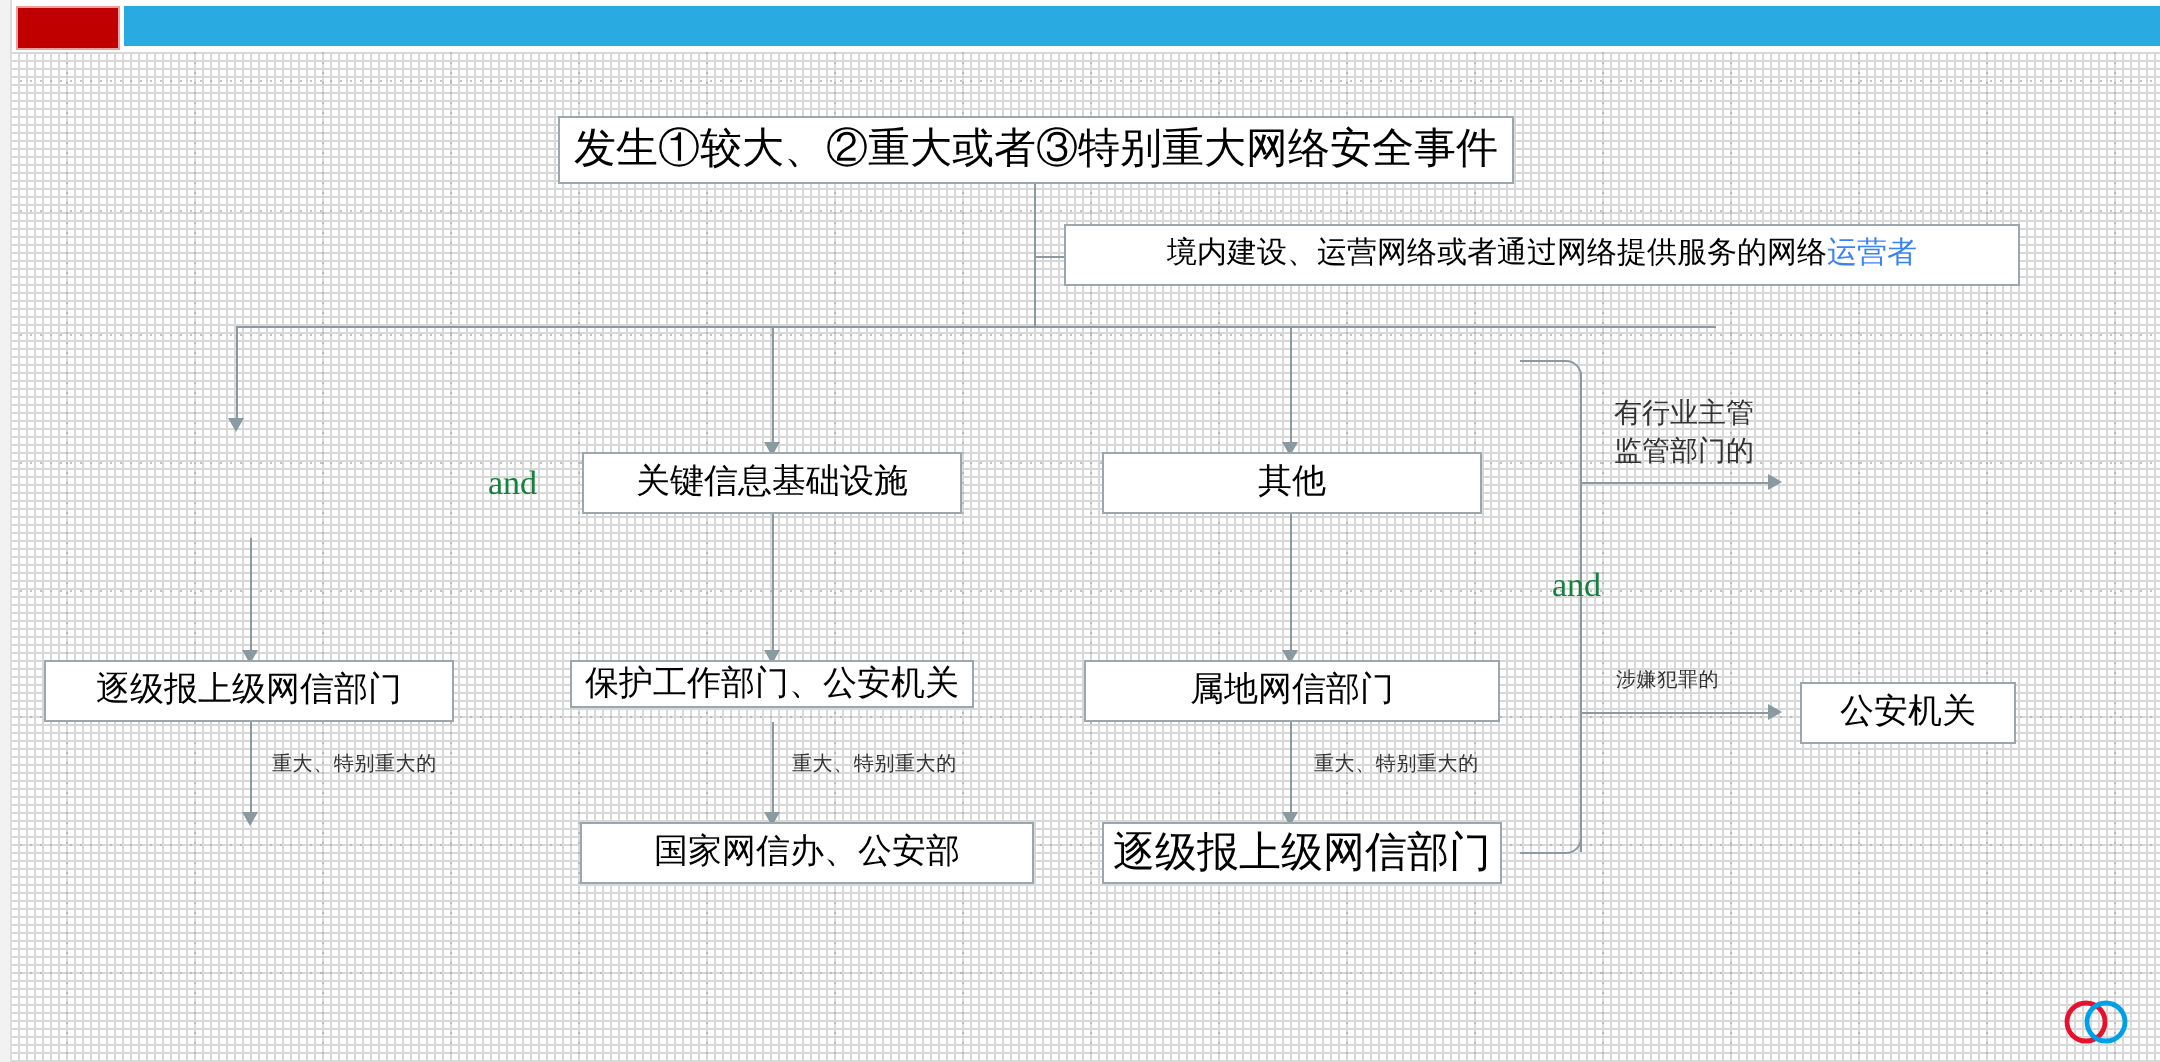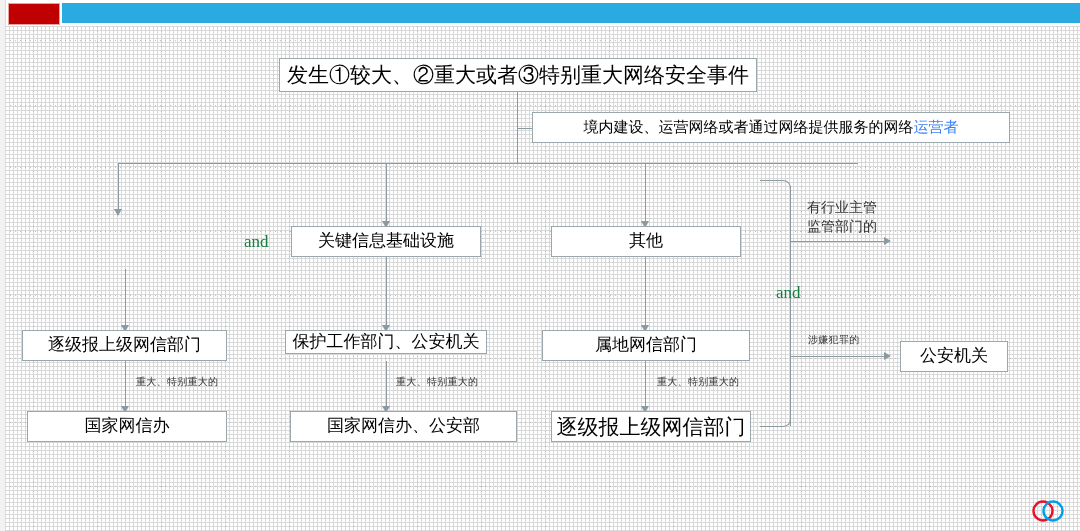--- a/index.html
+++ b/index.html
@@ -158,23 +158,20 @@
   </div>
 
   <div class="box sans" style="left:542px;top:330px;width:208px;height:31px;font-size:17px;">
     <span>属地网信部门</span>
   </div>
 
   <div class="box sans" style="left:900px;top:341px;width:108px;height:31px;font-size:17px;">
     <span>公安机关</span>
   </div>
 
-  <div class="box sans" style="left:27px;top:411px;width:200px;height:31px;font-size:17px;">
-    <span>国家网信办</span>
-  </div>
 
   <div class="box sans" style="left:290px;top:411px;width:227px;height:31px;font-size:17px;">
     <span>国家网信办、公安部</span>
   </div>
 
   <div class="box sans" style="left:551px;top:411px;width:200px;height:31px;font-size:21px;">
     <span>逐级报上级网信部门</span>
   </div>
 
   <div class="lbl and" style="left:244px;top:232px">and</div>

